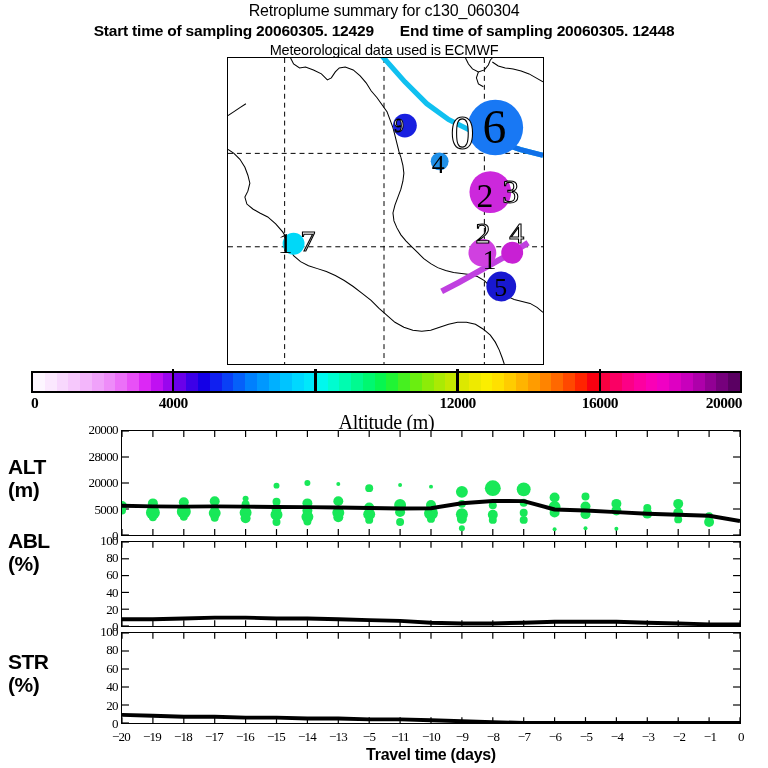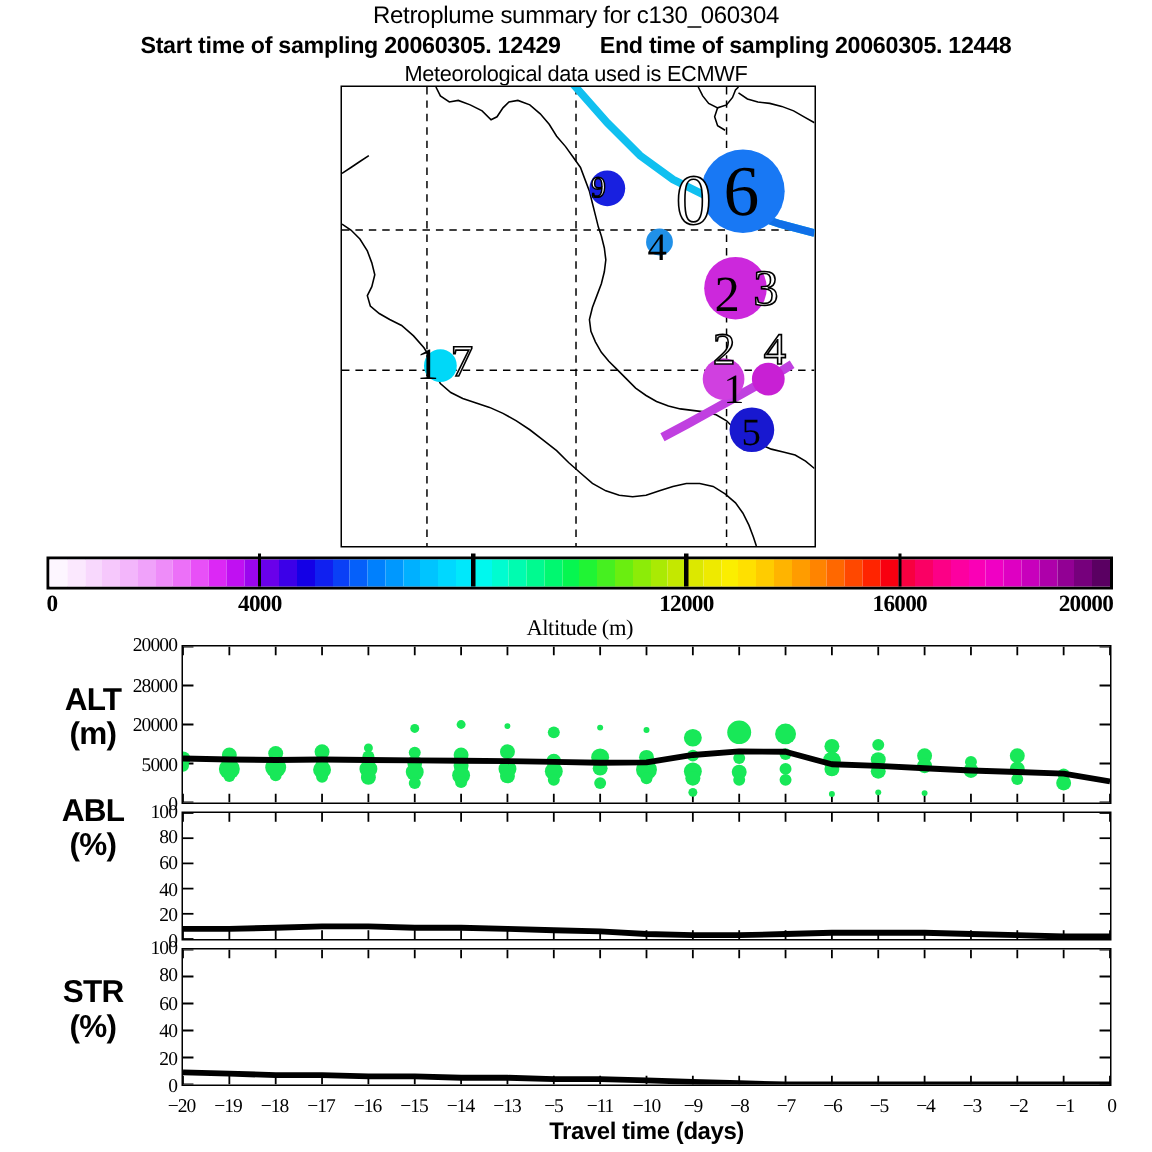--- a/index.html
+++ b/index.html
@@ -19,31 +19,31 @@
   
   #colorbar-wrap{position:absolute;left:31px;top:371px;width:711px;height:22px;}
   #colorbar{position:absolute;left:0;top:0;width:711px;height:22px;
             border:2.2px solid #000;box-sizing:border-box;display:flex;}
   #colorbar .cb-cell{flex:1 1 0;height:100%;}
   .cb-major{position:absolute;top:-2px;width:2.4px;height:22px;background:#000;}
   #cb-ticklabels{position:absolute;left:0;top:23px;width:711px;height:19px;}
   #cb-ticklabels span{position:absolute;font-size:15.5px;font-weight:bold;
       font-family:"Liberation Serif",serif;letter-spacing:-0.5px;white-space:nowrap;}
   #cb-axis-title{position:absolute;left:0;top:40px;width:711px;text-align:center;
-      font-size:15px;font-family:"Liberation Serif",serif;letter-spacing:-0.3px;}
+      font-size:20px;font-family:"Liberation Serif",serif;letter-spacing:-0.3px;}
 
   
   .ts-panel{position:absolute;left:121px;width:620px;border:1.3px solid #000;
             box-sizing:border-box;background:#fff;}
   #panel-alt{top:430px;height:106px;}
   #panel-abl{top:541px;height:86px;}
   #panel-str{top:632px;height:92px;}
   .ts-panel svg{display:block;width:100%;height:100%;}
 
-  .ts-rowlabel{position:absolute;left:8px;width:108px;text-align:center;
+  .ts-rowlabel{position:absolute;left:8px;width:108px;text-align:left;
       font-size:21px;font-weight:bold;line-height:23px;letter-spacing:-0.5px;}
   #label-alt{top:455px;}
   #label-abl{top:529px;}
   #label-str{top:650px;}
 
   .ytick{position:absolute;right:0;font-size:13px;font-family:"Liberation Serif",serif;
       letter-spacing:-0.6px;white-space:nowrap;transform:translateY(-50%);}
   .ytick-col{position:absolute;width:66px;left:52px;height:0;}
 
   #xticklabels{position:absolute;left:0;top:729px;width:768px;height:18px;}

